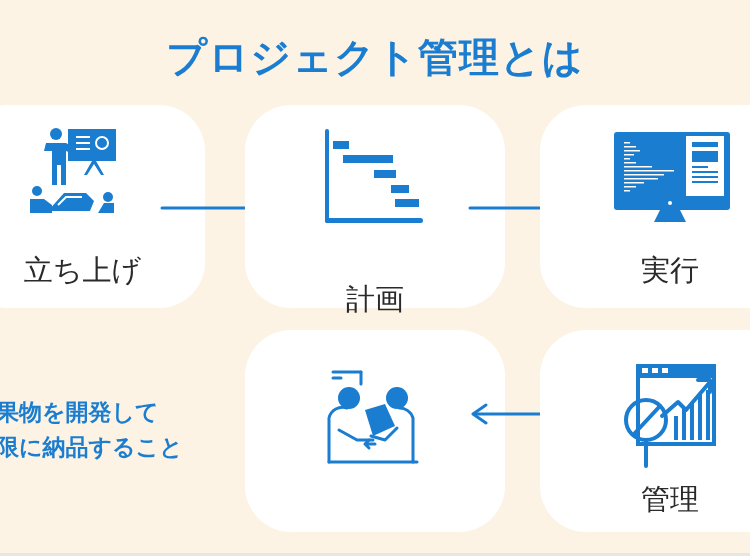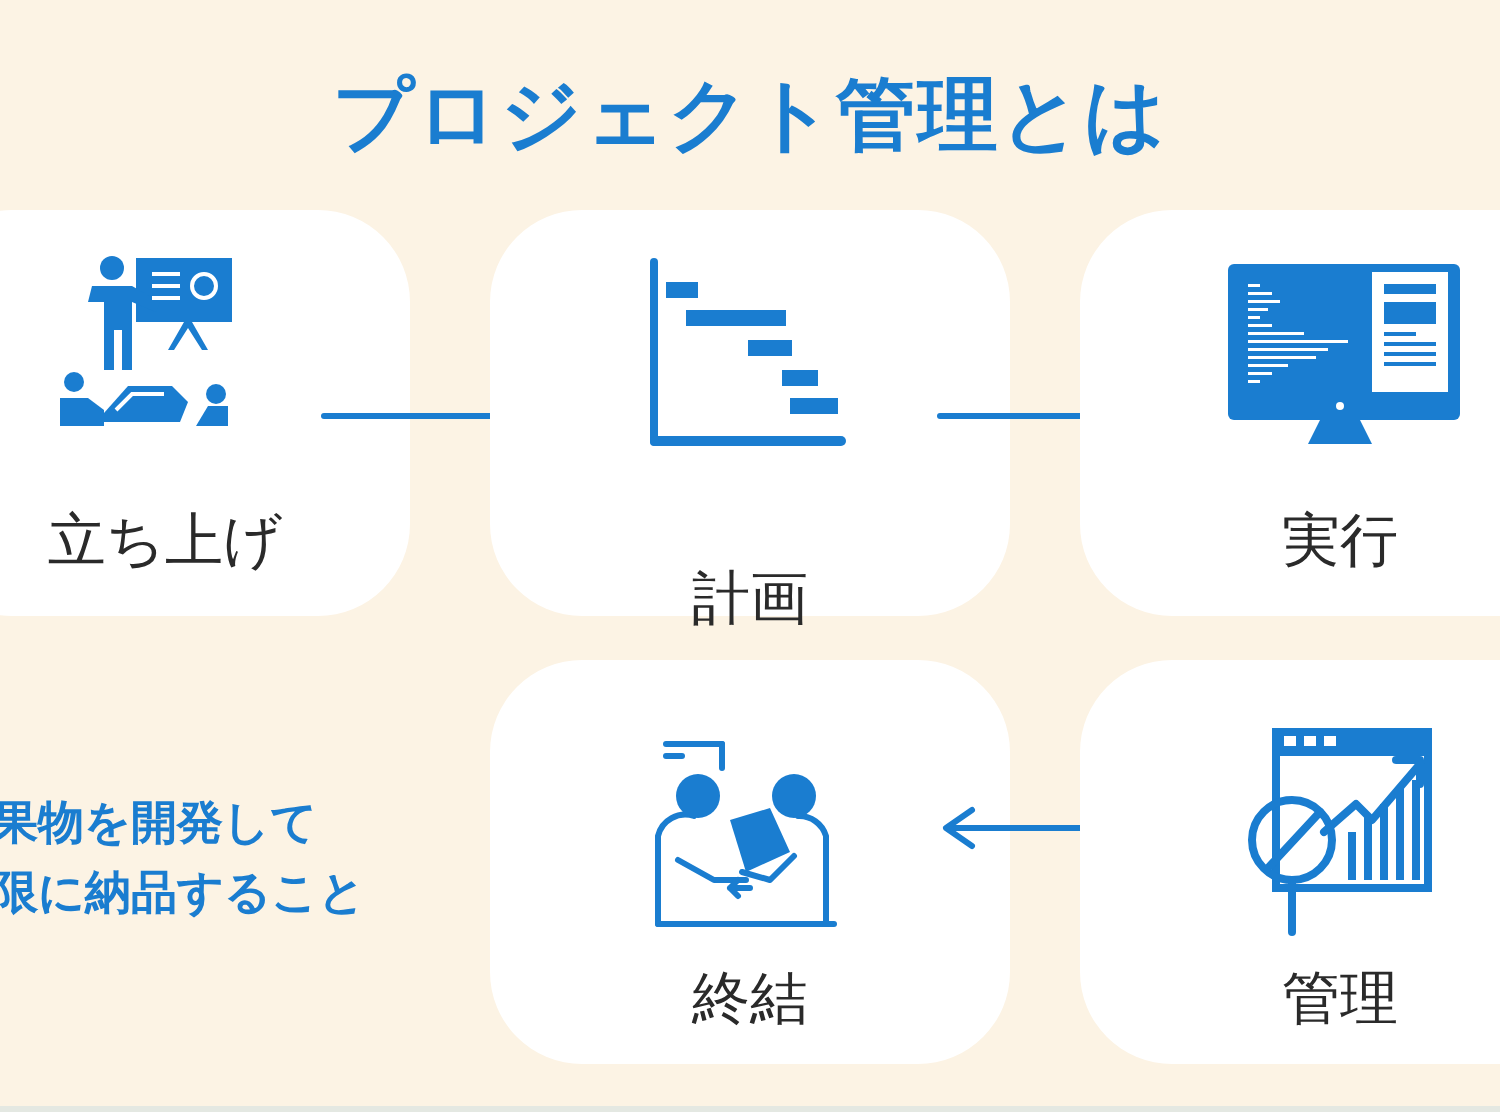--- a/index.html
+++ b/index.html
@@ -132,21 +132,20 @@
       <path d="M72 60 l-12 12 l-14 -4"></path>
       <path d="M50 76 h-10 m4 -4 l-4 4 l4 4"></path>
       <line x1="4" y1="94" x2="92" y2="94"></line>
     </g>
     <g fill="#1a7dd0">
       <circle cx="24" cy="30" r="11"></circle>
       <circle cx="72" cy="30" r="11"></circle>
       <path d="M40 42 l20 -6 l10 22 l-22 10 z"></path>
     </g>
   </svg>
-  <div class="label" style="top:150px;">終結</div>
 </div>
 
 <svg class="arrow" style="left:468px; top:403px;" width="128" height="22" viewBox="0 0 128 22">
   <line x1="6" y1="11" x2="124" y2="11" stroke="#1a7dd0" stroke-width="3" stroke-linecap="round"></line>
   <polyline points="18,2 5,11 18,20" fill="none" stroke="#1a7dd0" stroke-width="3" stroke-linecap="round" stroke-linejoin="round"></polyline>
 </svg>
 
 <div class="card" style="left:540px; top:330px; width:260px; height:202px;">
   <svg class="icon" style="left:80px; top:34px;" width="100" height="106" viewBox="0 0 100 106">
     <rect x="16" y="0" width="80" height="82" fill="#1a7dd0"></rect>

